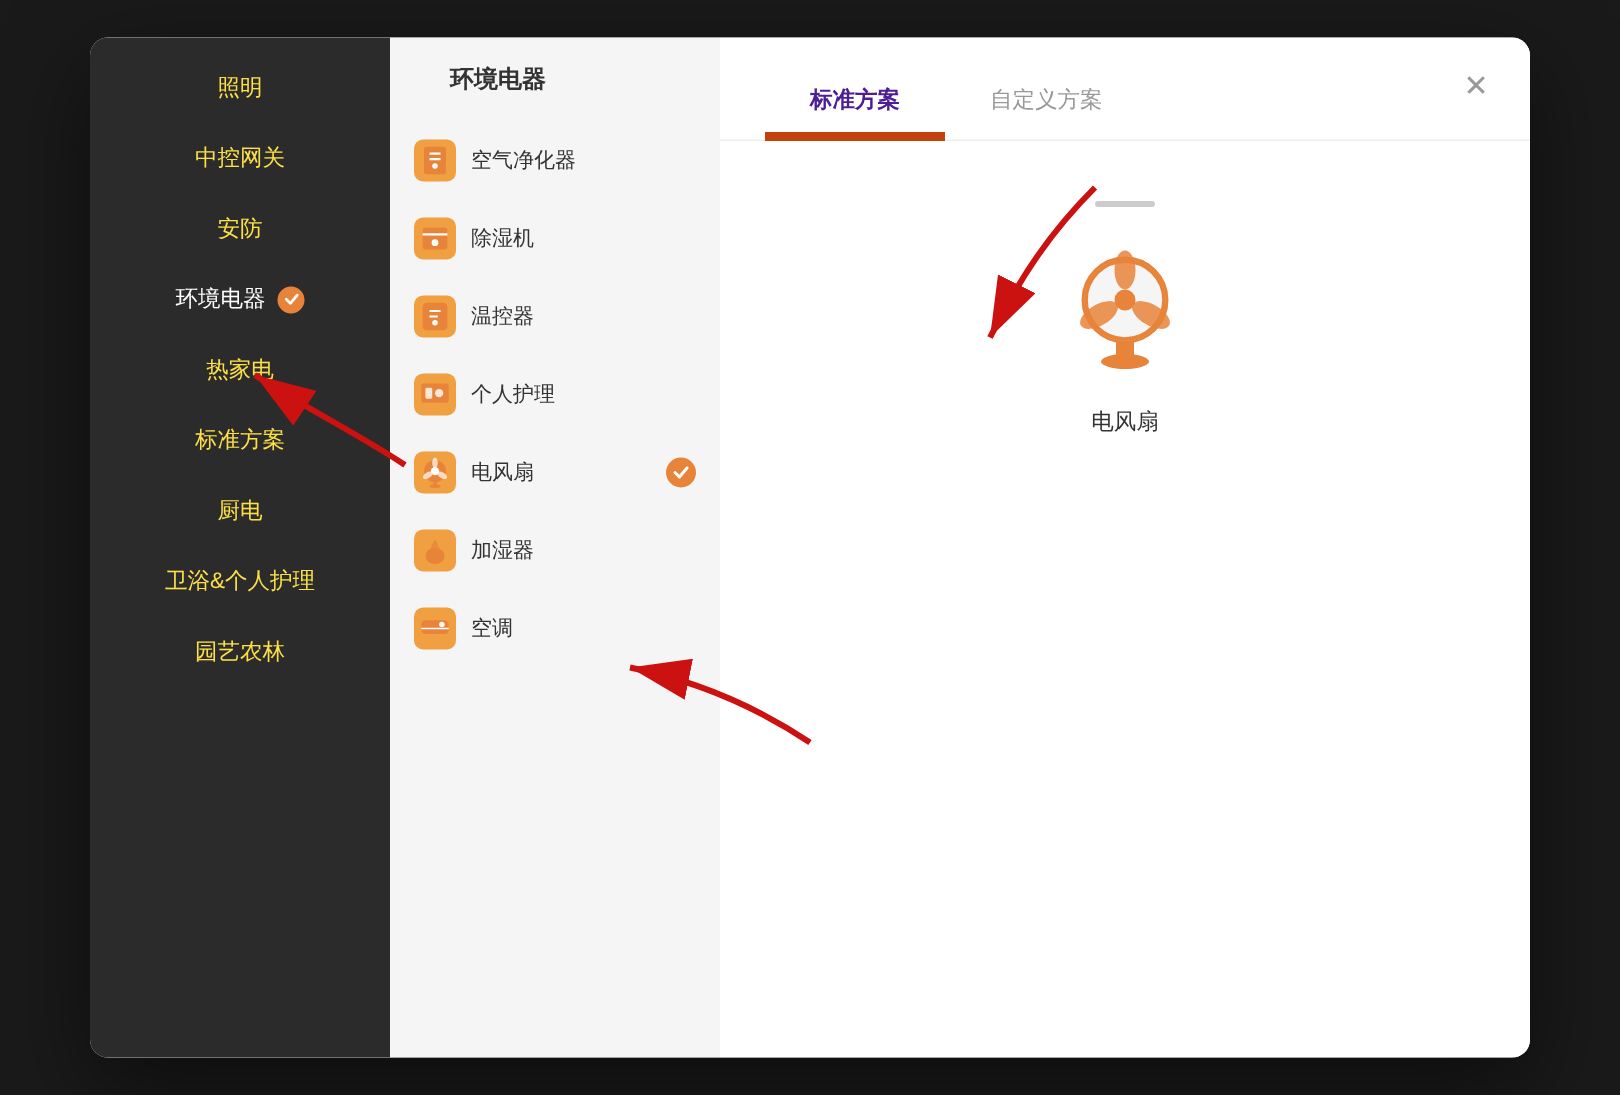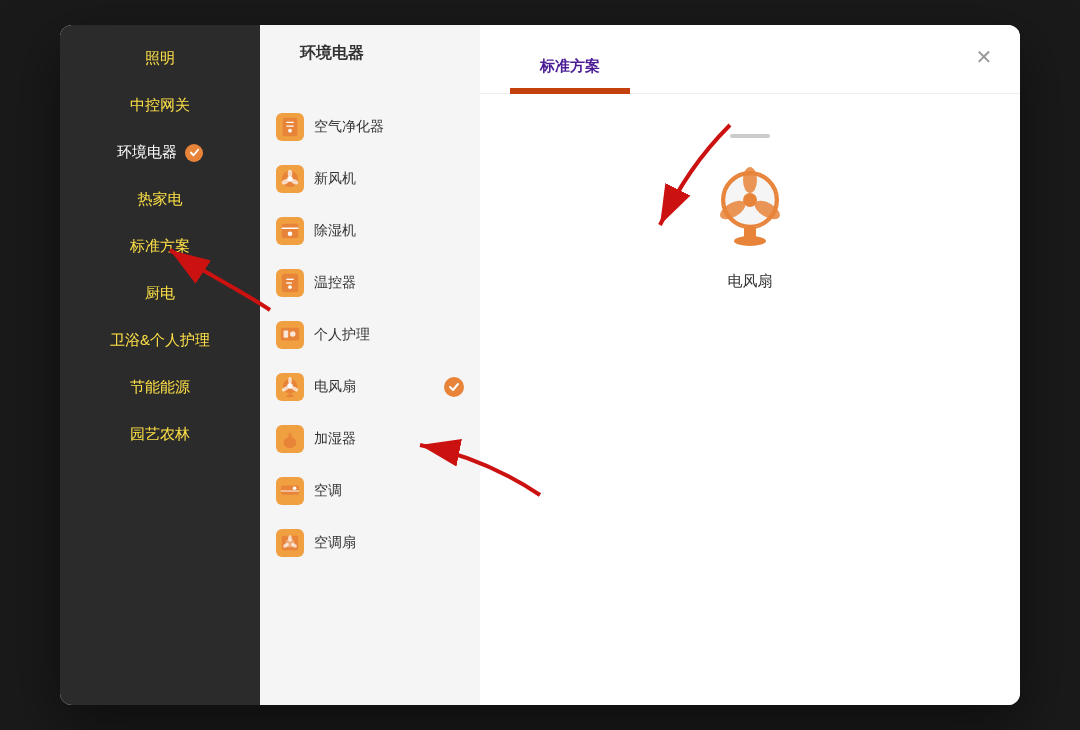--- a/index.html
+++ b/index.html
@@ -67,21 +67,21 @@
       width: 11px;
       height: 11px;
     }
 
     
     .middle-panel {
       width: 220px;
       background: #f5f5f5;
       flex-shrink: 0;
       overflow-y: auto;
-      padding: 24px 0;
+      padding: 4px 0;
     }
 
     .category-item {
       display: flex;
       align-items: center;
       gap: 10px;
       padding: 12px 16px;
       cursor: pointer;
       position: relative;
     }
@@ -252,20 +252,23 @@
 
   <button class="close-btn">✕</button>
 
   <div class="sidebar" id="sidebar">
       <div class="sidebar-item">
         <span>照明</span>
       </div>
       <div class="sidebar-item">
         <span>中控网关</span>
       </div>
+      <div class="sidebar-item">
+        <span>安防</span>
+      </div>
       <div class="sidebar-item active">
         <span>环境电器</span>
         <span class="check-badge">
           <svg viewBox="0 0 12 12" fill="none">
             <polyline points="2,6 5,9 10,3" stroke="white" stroke-width="2" stroke-linecap="round" stroke-linejoin="round"></polyline>
           </svg>
         </span>
       </div>
       <div class="sidebar-item">
         <span>热家电</span>
@@ -273,51 +276,36 @@
       <div class="sidebar-item">
         <span>标准方案</span>
       </div>
       <div class="sidebar-item">
         <span>厨电</span>
       </div>
       <div class="sidebar-item">
         <span>卫浴&amp;个人护理</span>
       </div>
       <div class="sidebar-item">
-        <span>节能能源</span>
-      </div>
-      <div class="sidebar-item">
         <span>园艺农林</span>
       </div>
     </div>
 
   <div class="middle-panel" id="category-list">
       <div style="height: 52px;"></div>
       <div class="category-item">
         <div class="cat-icon">
           <svg viewBox="0 0 24 24" fill="none" width="22" height="22">
             <rect x="4" y="2" width="16" height="20" rx="2" fill="#e8843a"></rect>
             <line x1="8" y1="7" x2="16" y2="7" stroke="white" stroke-width="1.5"></line>
             <line x1="8" y1="11" x2="16" y2="11" stroke="white" stroke-width="1.5"></line>
             <circle cx="12" cy="16" r="2" fill="white"></circle>
           </svg>
         </div>
         <span class="cat-label">空气净化器</span>
-      </div>
-      <div class="category-item">
-        <div class="cat-icon">
-          <svg viewBox="0 0 24 24" fill="none" width="22" height="22">
-            <circle cx="12" cy="12" r="9" fill="#e8843a"></circle>
-            <circle cx="12" cy="12" r="3" fill="white"></circle>
-            <ellipse cx="12" cy="6" rx="2.5" ry="4" fill="white" opacity="0.7"></ellipse>
-            <ellipse cx="12" cy="6" rx="2.5" ry="4" fill="white" opacity="0.7" transform="rotate(120 12 12)"></ellipse>
-            <ellipse cx="12" cy="6" rx="2.5" ry="4" fill="white" opacity="0.7" transform="rotate(240 12 12)"></ellipse>
-          </svg>
-        </div>
-        <span class="cat-label">新风机</span>
       </div>
       <div class="category-item">
         <div class="cat-icon">
           <svg viewBox="0 0 24 24" fill="none" width="22" height="22">
             <rect x="3" y="4" width="18" height="16" rx="2" fill="#e8843a"></rect>
             <line x1="3" y1="9" x2="21" y2="9" stroke="white" stroke-width="1.5"></line>
             <circle cx="12" cy="15" r="2.5" fill="white"></circle>
           </svg>
         </div>
         <span class="cat-label">除湿机</span>
@@ -374,37 +362,26 @@
       <div class="category-item">
         <div class="cat-icon">
           <svg viewBox="0 0 24 24" fill="none" width="22" height="22">
             <rect x="2" y="6" width="20" height="10" rx="3" fill="#e8843a"></rect>
             <line x1="2" y1="12" x2="22" y2="12" stroke="white" stroke-width="1"></line>
             <circle cx="17" cy="9" r="2" fill="white"></circle>
           </svg>
         </div>
         <span class="cat-label">空调</span>
       </div>
-      <div class="category-item">
-        <div class="cat-icon">
-          <svg viewBox="0 0 24 24" fill="none" width="22" height="22">
-            <rect x="3" y="4" width="18" height="16" rx="2" fill="#e8843a"></rect>
-            <circle cx="12" cy="12" r="5" fill="white" opacity="0.3"></circle>
-            <ellipse cx="12" cy="7" rx="2" ry="3.5" fill="white" opacity="0.7"></ellipse>
-            <ellipse cx="12" cy="7" rx="2" ry="3.5" fill="white" opacity="0.7" transform="rotate(120 12 12)"></ellipse>
-            <ellipse cx="12" cy="7" rx="2" ry="3.5" fill="white" opacity="0.7" transform="rotate(240 12 12)"></ellipse>
-          </svg>
-        </div>
-        <span class="cat-label">空调扇</span>
-      </div>
     </div>
 
   <div class="right-panel">
     <div class="right-panel-header" id="tab-bar">
         <div class="tab active">标准方案</div>
+        <div class="tab">自定义方案</div>
       </div>
     <div class="right-panel-content">
       <div class="separator-bar"></div>
       <div class="device-preview">
 
         <div class="fan-icon-wrapper">
           <svg class="fan-svg" viewBox="0 0 90 90" fill="none" xmlns="http://www.w3.org/2000/svg">
 
             <rect x="39" y="68" width="12" height="14" rx="2" fill="#e8843a"></rect>
 

